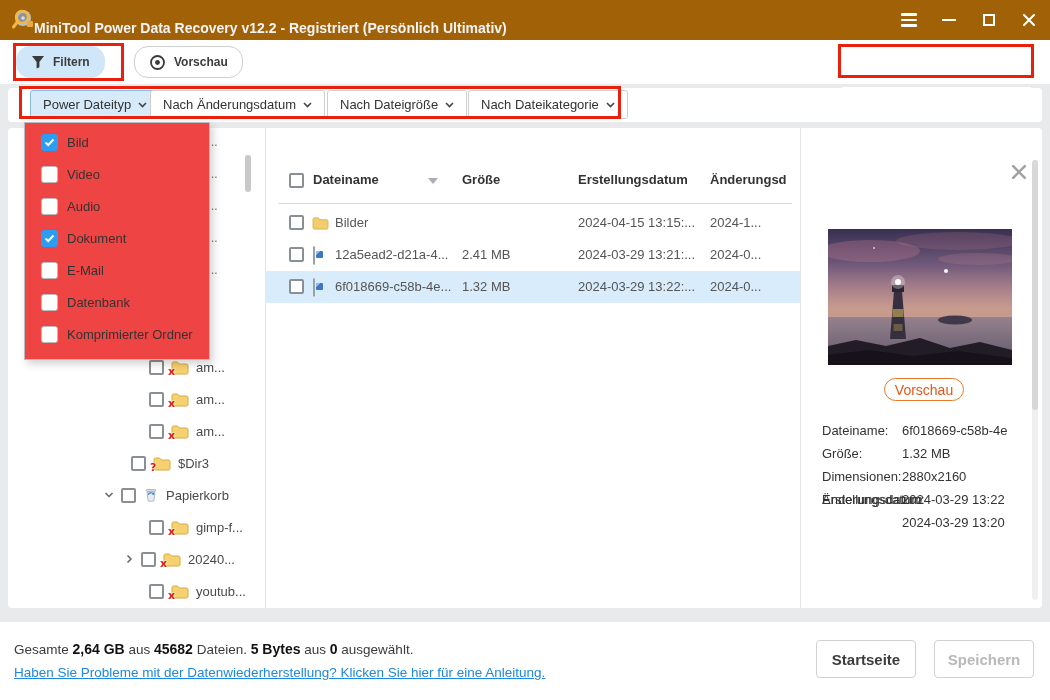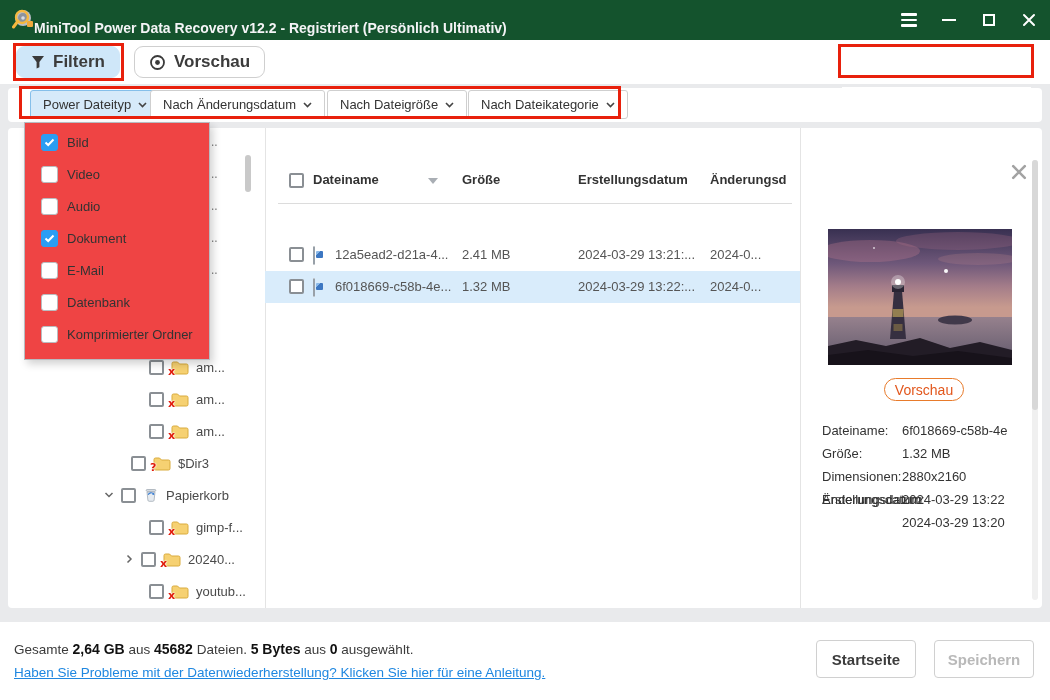--- a/index.html
+++ b/index.html
@@ -1,32 +1,32 @@
 <!DOCTYPE html>
 <html><head>
 <meta charset="utf-8">
 <style>
   * { margin:0; padding:0; box-sizing:border-box; }
   html,body { width:1050px; height:700px; }
   body { font-family:"Liberation Sans", sans-serif; background:#e9eaec; position:relative; overflow:hidden; }
   .abs { position:absolute; }
 
   
-  .titlebar { left:0; top:0; width:1050px; height:56px; background:#14532d; display:flex; align-items:center; }
+  .titlebar { left:0; top:0; width:1050px; height:56px; background:#a16207; display:flex; align-items:center; }
   .app-title { color:#f4f4f6; font-size:14px; font-weight:bold; margin-left:10px; }
   .win-controls { position:absolute; right:8px; top:0; height:40px; display:flex; align-items:center; gap:14px; }
   .win-btn { width:26px; height:26px; display:flex; align-items:center; justify-content:center; cursor:pointer; }
   .menu-glyph { display:flex; flex-direction:column; gap:3px; }
   .menu-glyph i { display:block; width:16px; height:2.5px; background:#fff; border-radius:1px; }
   .min-glyph { width:14px; height:2.5px; background:#fff; }
   .max-glyph { width:12px; height:12px; border:2px solid #fff; }
 
   
   .toolbar { left:0; top:40px; width:1050px; height:44px; background:#ffffff; }
-  .tb-btn { position:absolute; top:6px; height:32px; display:flex; align-items:center; gap:8px; padding:0 14px; font-size:17px; font-weight:bold; color:#3c3c3c; background:#fff; border:1px solid #cfcfcf; border-radius:9px; cursor:pointer; }
+  .tb-btn { position:absolute; top:6px; height:32px; display:flex; align-items:center; gap:8px; padding:0 14px; font-size:12px; font-weight:bold; color:#3c3c3c; background:#fff; border:1px solid #cfcfcf; border-radius:14px; cursor:pointer; }
   .tb-btn.active { background:#cfe7f9; border-color:#cfe7f9; }
   .search-box { position:absolute; left:842px; top:47px; width:189px; height:28px; background:#fff; display:flex; align-items:center; }
   .search-box input { border:none; outline:none; flex:1; font-size:14px; color:#444; font-family:"Liberation Sans",sans-serif; background:transparent; }
   .search-box input::placeholder { color:#a8a8a8; }
 
   
   .filterbar { left:8px; top:88px; width:1034px; height:34px; background:#fff; border-radius:4px; }
   .fl-btn { position:absolute; top:2px; height:29px; display:flex; align-items:center; gap:7px; padding:0 12px; font-size:13px; color:#333; background:#fff; border:1px solid #cfcfcf; border-radius:3px; cursor:pointer; }
   .fl-btn.active { background:#d6eafa; border-color:#85bfea; }
 
@@ -263,20 +263,30 @@
   </div>
 
   <span class="cb abs" style="left:281px;top:45px"></span>
   <span class="th" style="left:305px">Dateiname</span>
   <span class="sort-tri"></span>
   <span class="th" style="left:454px">Größe</span>
   <span class="th" style="left:570px">Erstellungsdatum</span>
   <span class="th" style="left:702px">Änderungsd</span>
   <div class="table-head-line"></div>
 
+  <div class="trow" style="top:79px">
+    <span class="cb abs" style="left:24px;top:8px"></span>
+    <svg class="abs" style="left:47px;top:9px" width="17" height="14" viewBox="0 0 18 15">
+        <path d="M1 3.5 a1.5 1.5 0 0 1 1.5 -1.5 h4 l2 2 h7 a1.5 1.5 0 0 1 1.5 1.5 v7 a1.5 1.5 0 0 1 -1.5 1.5 h-13 a1.5 1.5 0 0 1 -1.5 -1.5 Z" fill="#f2cd6e" stroke="#dcb34a"></path>
+      </svg>
+    <span class="tcell" style="left:70px">Bilder</span>
+    <span class="tcell" style="left:197px"></span>
+    <span class="tcell" style="left:313px">2024-04-15 13:15:...</span>
+    <span class="tcell" style="left:445px">2024-1...</span>
+  </div>
   <div class="trow" style="top:111px">
     <span class="cb abs" style="left:24px;top:8px"></span>
     <span class="file-icon abs" style="left:48px;top:8px"><i></i></span>
     <span class="tcell" style="left:70px">12a5ead2-d21a-4...</span>
     <span class="tcell" style="left:197px">2.41 MB</span>
     <span class="tcell" style="left:313px">2024-03-29 13:21:...</span>
     <span class="tcell" style="left:445px">2024-0...</span>
   </div>
   <div class="trow selected" style="top:143px">
     <span class="cb abs" style="left:24px;top:8px"></span>

